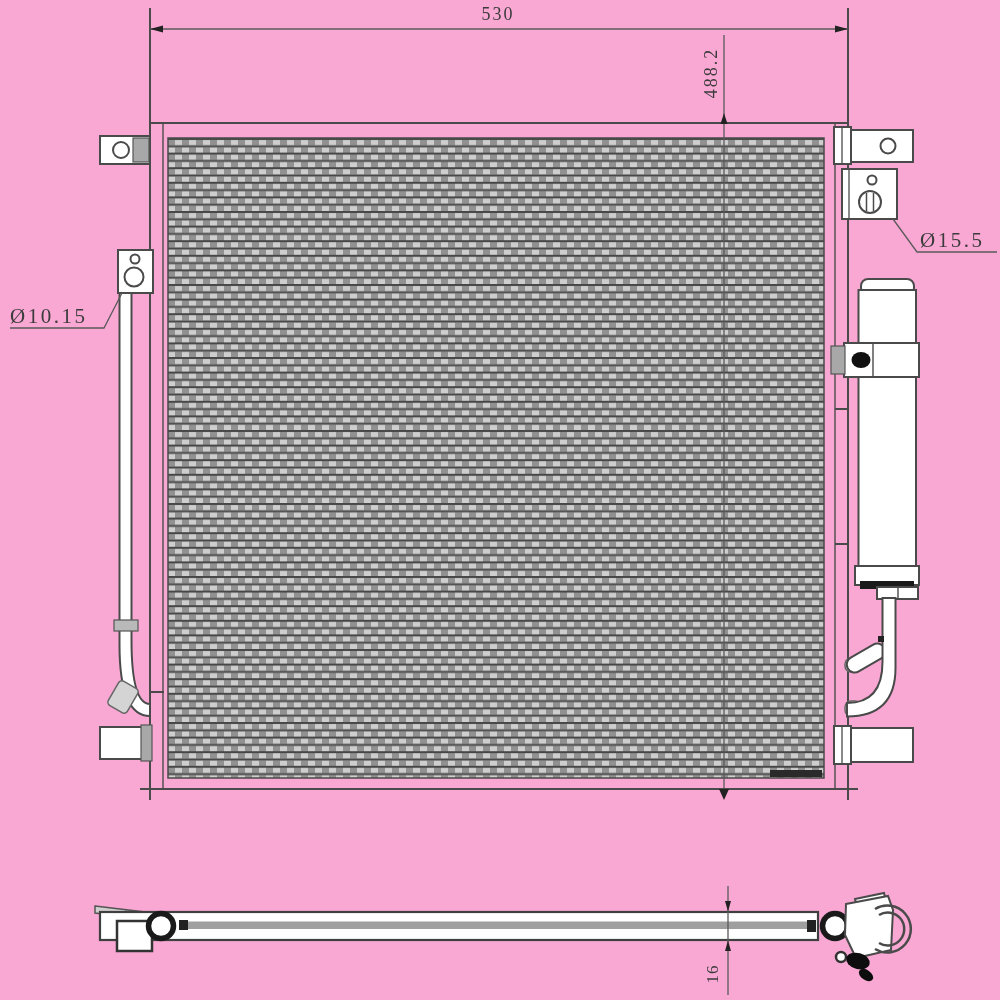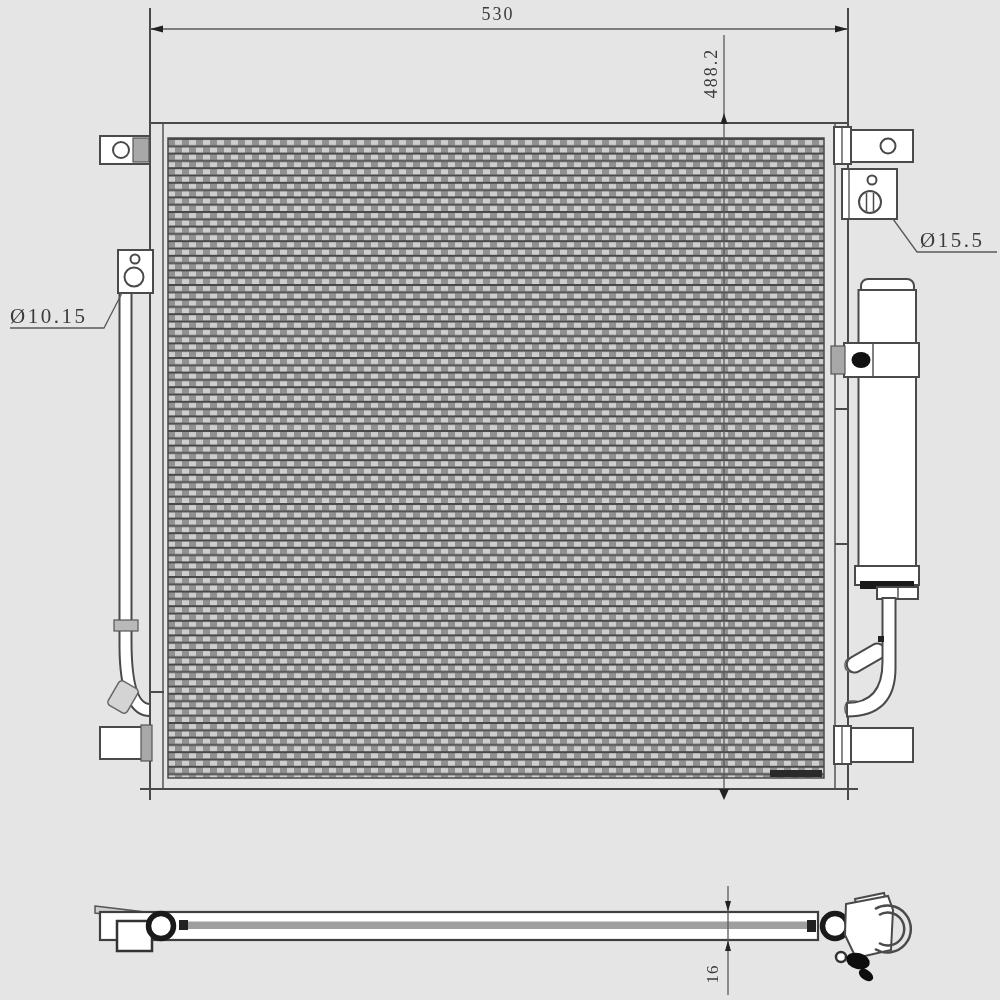--- a/index.html
+++ b/index.html
@@ -1,16 +1,16 @@
 <!DOCTYPE html>
 <html><head>
 <meta charset="utf-8">
 <style>
   html,body{margin:0;padding:0;background:#fdfdfd;}
-  #stage{position:relative;width:1000px;height:1000px;background:#e5e5e5;overflow:hidden;}
+  #stage{position:relative;width:1000px;height:1000px;background:#f9a8d4;overflow:hidden;}
   svg{position:absolute;left:0;top:0;}
   text{font-family:"Liberation Serif","DejaVu Serif",serif;fill:#3b3b3b;}
   .dim-text{font-size:18px;letter-spacing:2px;}
   .dim-text-small{font-size:17px;letter-spacing:1px;}
   .label-text{font-size:21px;letter-spacing:2.5px;}
   .ln{stroke:#4a4a4a;fill:none;}
   .ln2{stroke:#4a4a4a;stroke-width:2;fill:none;}
   .part{fill:#ffffff;stroke:#4a4a4a;stroke-width:2;}
   .thinln{stroke:#5a5a5a;stroke-width:1.3;fill:none;}
   .arrow{fill:#222;stroke:none;}

